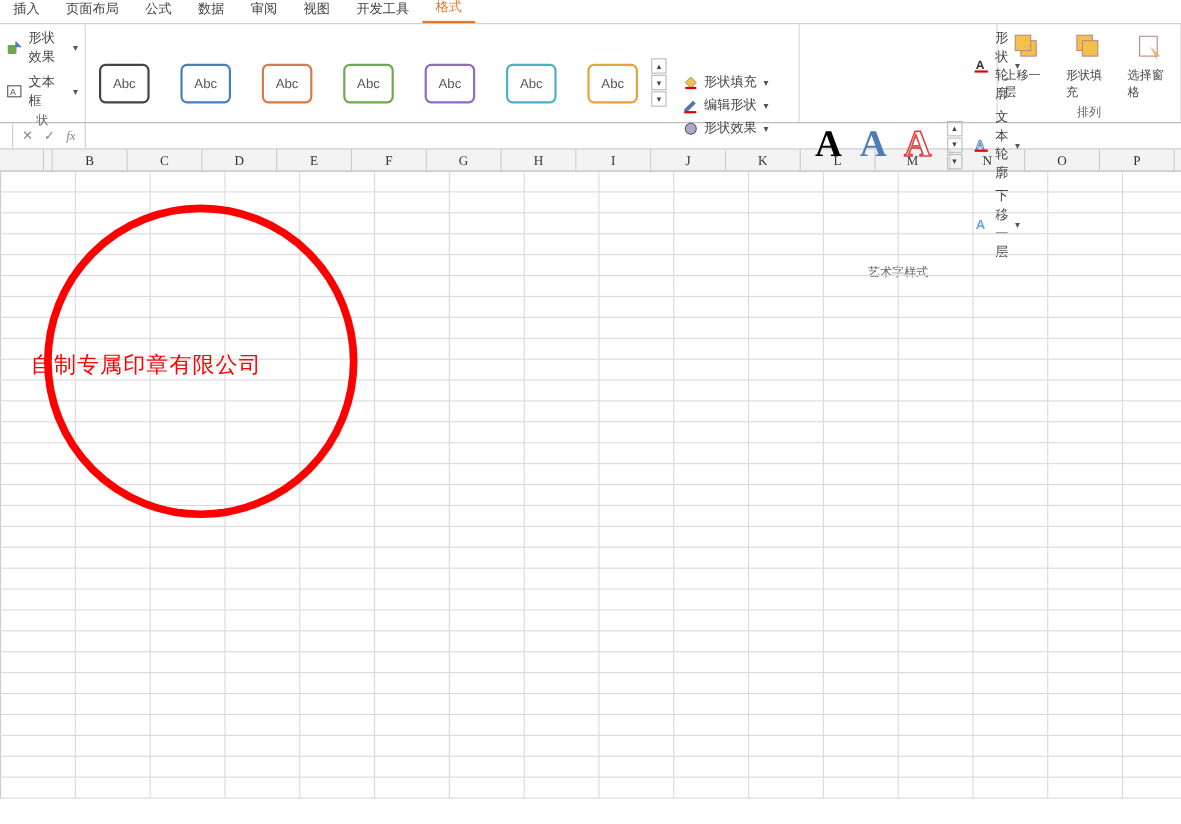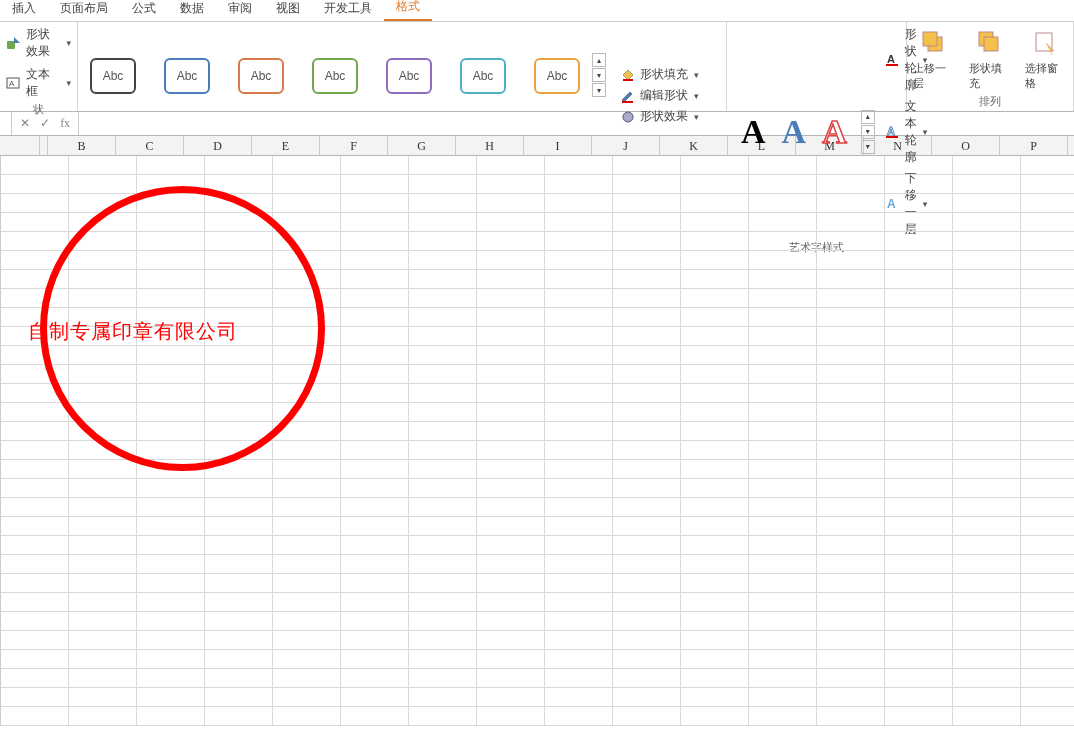--- a/index.html
+++ b/index.html
@@ -46,21 +46,21 @@
     .g-arrange { flex: 0 0 160px; }
     .arr-items { display: flex; gap: 14px; align-items: flex-start; padding-top: 2px; }
     .arr-item { display: flex; flex-direction: column; align-items: center; gap: 4px; font-size: 11px; cursor: pointer; width: 42px; }
     .arr-icon { width: 28px; height: 28px; position: relative; }
 
     
     .fbar { display: flex; height: 24px; border-bottom: 1px solid #b5b5b5; align-items: center; }
     .fbar-name { width: 12px; border-right: 1px solid #ccc; height: 100%; }
     .fbar-btns { display: flex; gap: 10px; padding: 0 8px; color: #888; }
     .fbar-btns span { cursor: pointer; }
-    .fx { font-family: "Times New Roman", serif; }
+    .fx { font-style: italic; font-family: "Times New Roman", serif; }
     .fbar-input { flex: 1; border-left: 1px solid #ccc; height: 100%; padding: 0 6px; }
 
     
     .col-headers { display: flex; height: 20px; background: #f3f3f3; border-bottom: 1px solid #b5b5b5; }
     .corner { width: 40px; border-right: 1px solid #ccc; }
     .ch { flex: 0 0 68px; border-right: 1px solid #ccc; text-align: center; font-size: 12px; font-family: "Times New Roman", serif; color: #333; line-height: 20px; }
     .ch:first-of-type { flex: 0 0 8px; }
 
     
     .grid-wrap { position: relative; }

